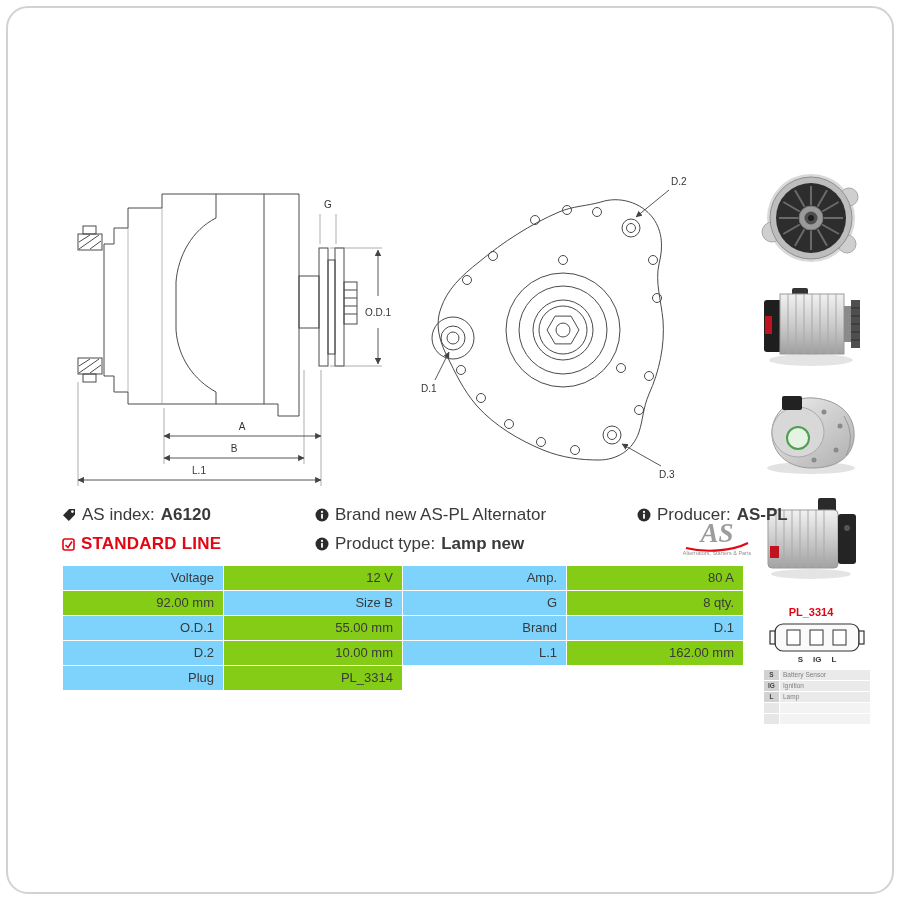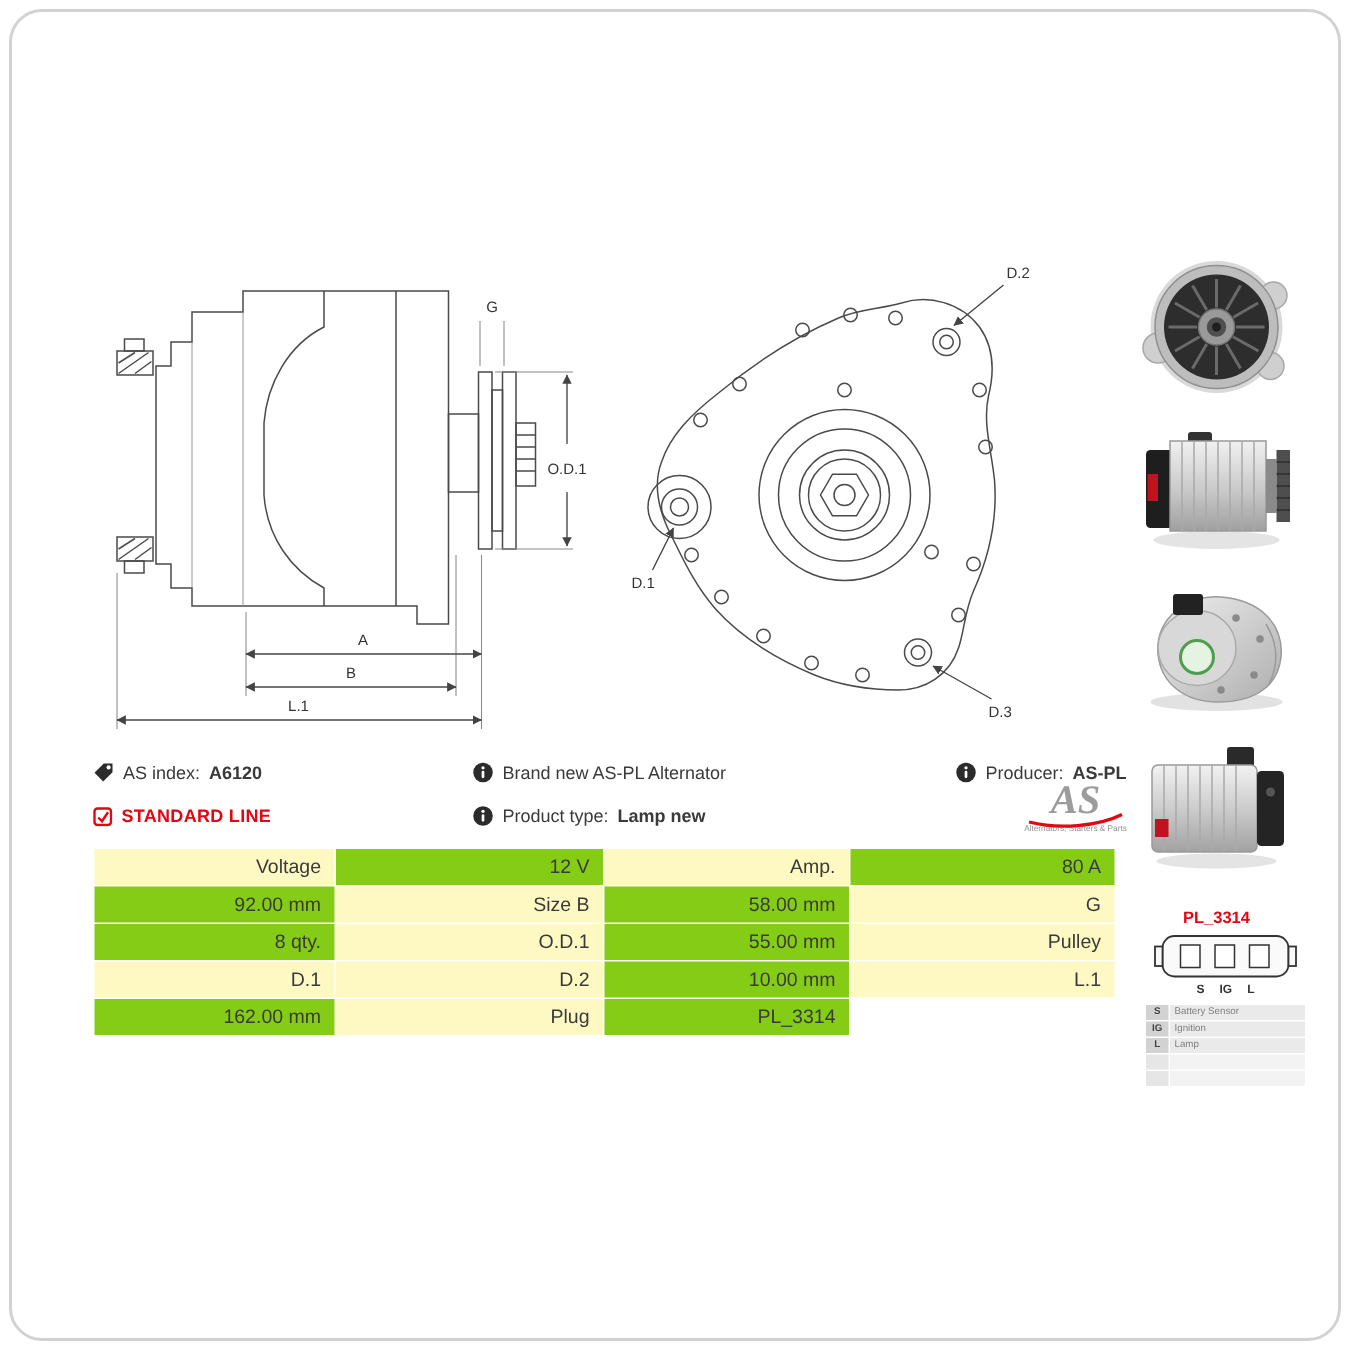--- a/index.html
+++ b/index.html
@@ -1,25 +1,25 @@
 <!DOCTYPE html>
 <html><head>
 <meta charset="utf-8">
 <style>
   *{box-sizing:border-box;margin:0;padding:0}
   html,body{width:900px;height:900px;background:#fff}
   body{position:relative;font-family:"Liberation Sans",sans-serif;overflow:hidden;color:#3a3a3a}
   .abs{position:absolute}
   .frame{position:absolute;inset:6px;border:2px solid #d2d2d2;border-radius:22px;pointer-events:none}
-  .info-item{position:absolute;display:flex;align-items:center;gap:6px;font-size:12px;height:18px;white-space:nowrap}
+  .info-item{position:absolute;display:flex;align-items:center;gap:6px;font-size:17px;height:18px;white-space:nowrap}
   .info-item .val{font-weight:bold}
   .standard{color:#e30613;font-weight:bold;letter-spacing:.2px}
   .spec{position:absolute;left:63px;top:566px;width:681px;display:grid;grid-template-columns:160px 178px 163px 176px;gap:1px}
   .spec .cell{height:24px;line-height:24px;font-size:13px;text-align:right;padding-right:9px;overflow:hidden}
-  .spec .lab{background:#fef9c3}
+  .spec .lab{background:#7dd3fc}
   .spec .val{background:#84cc16}
   .spec .blank{background:transparent}
   .pl-code{position:absolute;left:752px;top:606px;width:118px;text-align:center;font-size:11px;font-weight:bold;color:#e30613}
   .plug-pins{position:absolute;left:765px;top:655px;width:104px;display:flex;justify-content:center;gap:10px;font-size:8px;font-weight:bold;color:#333}
   .legend{position:absolute;left:764px;top:670px;width:106px;display:flex;flex-direction:column;gap:1px}
   .legend-row{display:flex;gap:1px;height:10px}
   .legend-pin{width:15px;background:#d2d2d2;font-size:6.5px;font-weight:bold;color:#444;text-align:center;line-height:10px}
   .legend-desc{flex:1;background:#eaeaea;font-size:6.5px;color:#808080;line-height:10px;padding-left:3px}
   .legend-row.empty .legend-pin{background:#e6e6e6}
   .legend-row.empty .legend-desc{background:#f3f3f3}
@@ -310,28 +310,27 @@
 </div>
 
 <div class="spec">
   <div class="cell lab">Voltage</div>
   <div class="cell val">12 V</div>
   <div class="cell lab">Amp.</div>
   <div class="cell val">80 A</div>
 
   <div class="cell val">92.00 mm</div>
   <div class="cell lab">Size B</div>
-  <div class="cell val">58.00 mm</div>
 
   <div class="cell lab">G</div>
   <div class="cell val">8 qty.</div>
   <div class="cell lab">O.D.1</div>
   <div class="cell val">55.00 mm</div>
 
-  <div class="cell lab">Pulley</div>
+  <div class="cell lab">Brand</div>
   <div class="cell lab">D.1</div>
 
   <div class="cell lab">D.2</div>
   <div class="cell val">10.00 mm</div>
   <div class="cell lab">L.1</div>
   <div class="cell val">162.00 mm</div>
 
   <div class="cell lab">Plug</div>
   <div class="cell val">PL_3314</div>
   <div class="cell blank"></div>

